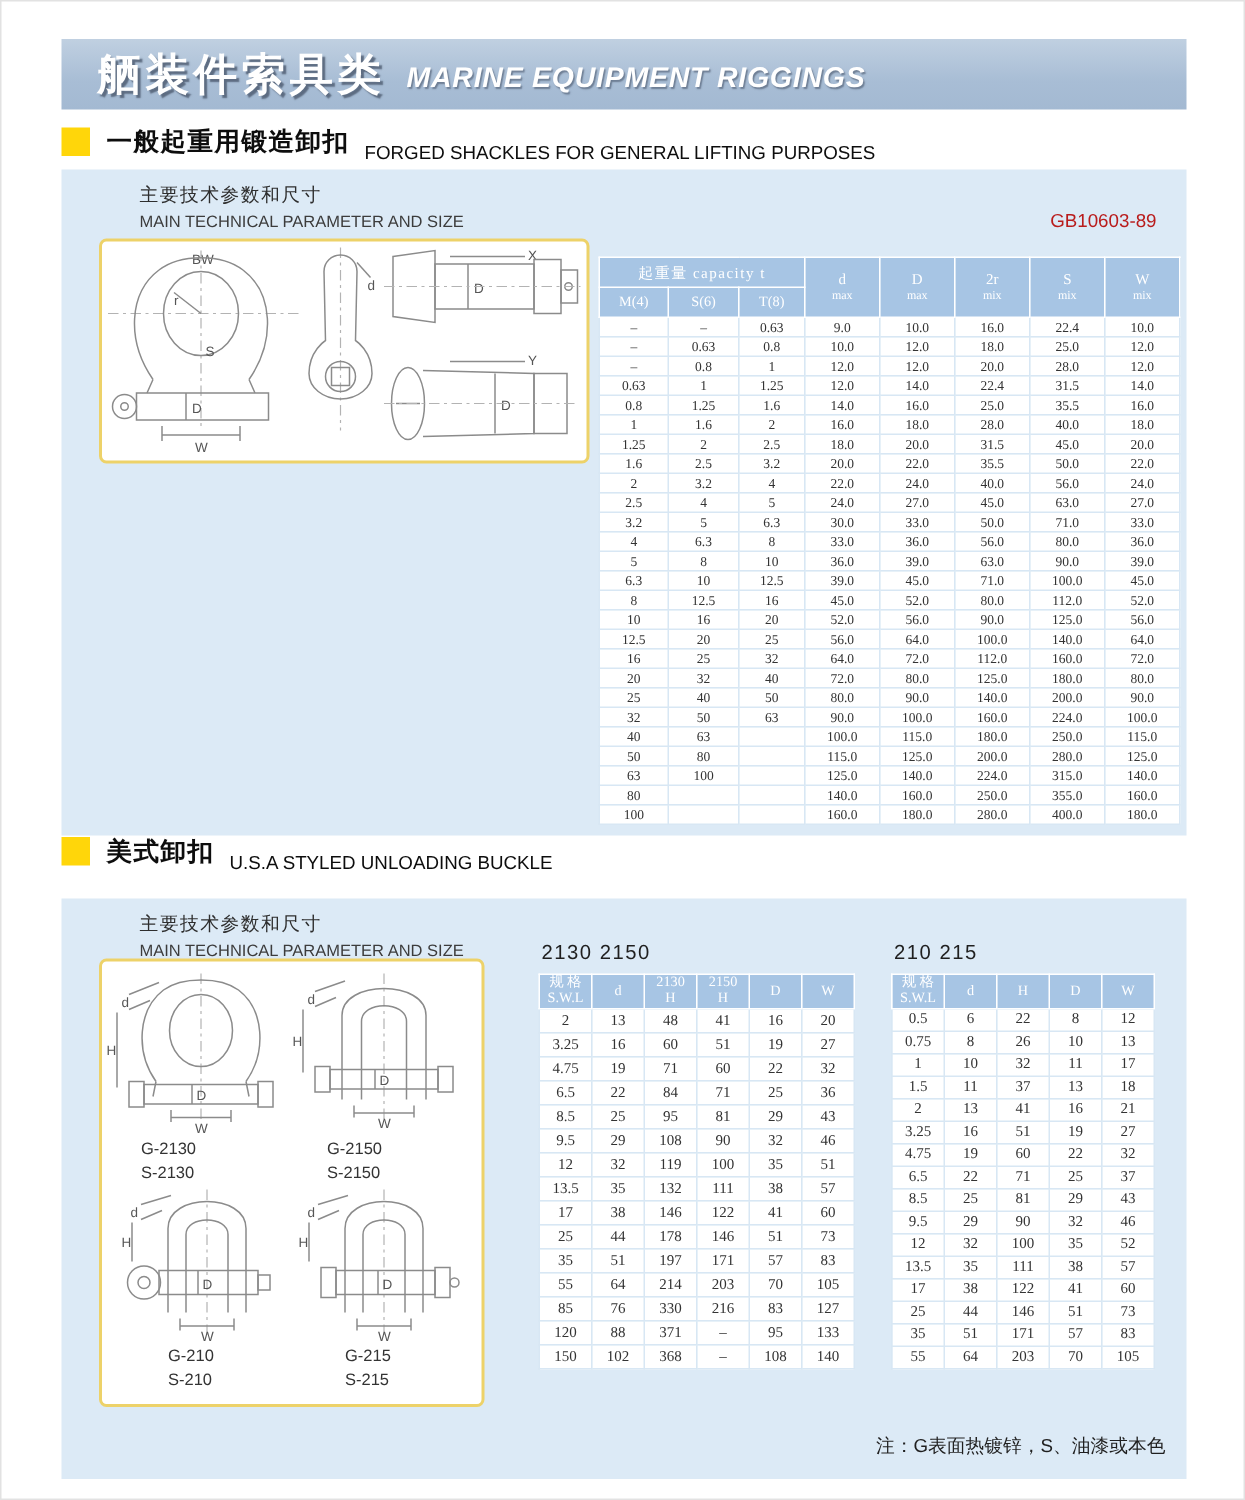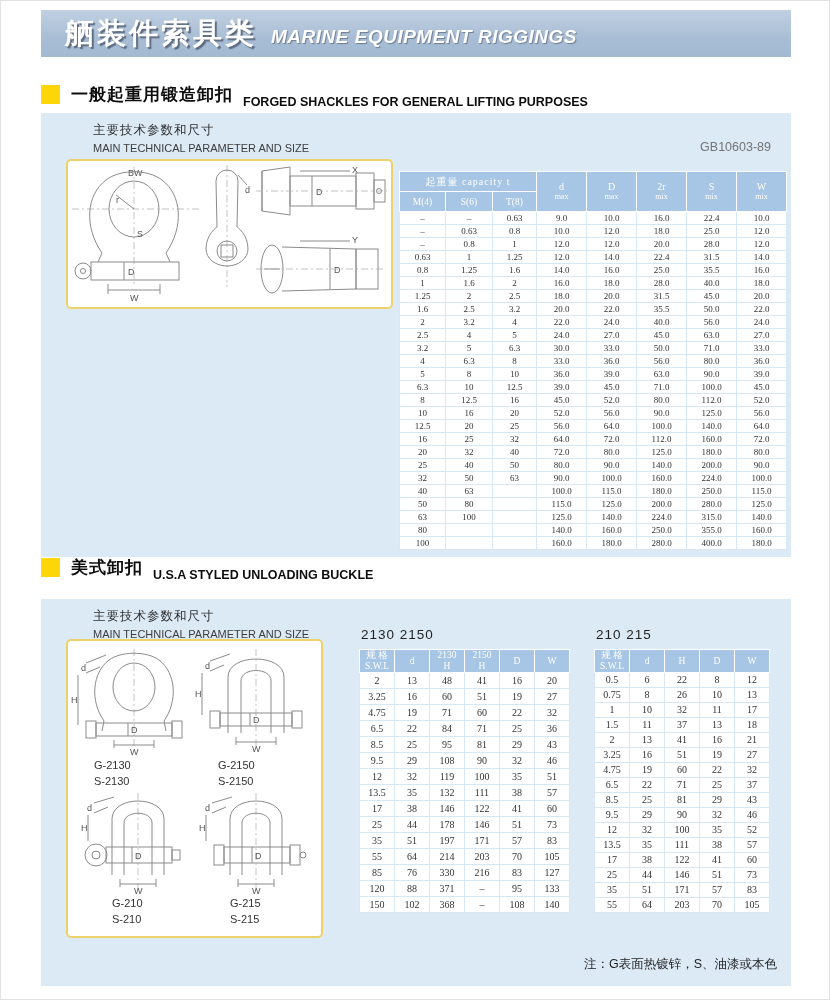--- a/index.html
+++ b/index.html
@@ -3,39 +3,39 @@
 <meta charset="utf-8">
 <style>
   html,body { margin:0; padding:0; background:#f3f3f3; }
   .page {
     position:relative; width:830px; height:1000px; margin:0 auto;
     background:#ffffff; border:1px solid #e2e2e2; box-sizing:border-box;
     font-family:"Liberation Sans", sans-serif; overflow:hidden;
   }
   
   .banner {
-    position:absolute; left:40px; top:9px; width:750px; height:47px;
+    position:absolute; left:40px; top:25px; width:750px; height:47px;
     background:linear-gradient(180deg,#c0d0e1 0%,#a8bdd5 60%,#a3b9d2 100%);
     display:flex; align-items:center; padding-left:24px; box-sizing:border-box;
   }
   .banner-zh { font-size:29px; font-weight:bold; color:#fff; letter-spacing:3px;
     text-shadow:2px 2px 1px rgba(84,99,120,.9); }
   .banner-en { font-size:19px; font-weight:bold; color:#fff; margin-left:14px; margin-top:7px;
     text-shadow:1px 1px 1px rgba(84,99,120,.7); letter-spacing:.5px;font-style:italic; }
   
   .sec-title { position:absolute; left:40px; display:flex; align-items:center; height:22px; }
   .bullet { width:19px; height:19px; background:#ffd60a; margin-right:11px; flex:0 0 auto; }
   .sec-zh { font-size:17px; font-weight:bold; color:#0d0d0d; letter-spacing:1px; }
-  .sec-en { font-size:12.5px; font-weight:bold; color:#0d0d0d; margin-left:10px; margin-top:15px; }
+  .sec-en { font-size:12.5px; font-weight:normal; color:#0d0d0d; margin-left:10px; margin-top:15px; }
   
   .panel { position:absolute; left:40px; width:750px; background:#dceaf6; }
   .param { position:absolute; left:28px; top:9px;margin-left:24px; }
   .param-zh { font-size:12.5px; color:#2e2e2e; letter-spacing:1px; }
   .param-en { font-size:11px; color:#3c3c3c; margin-top:3px; }
-  .standard { position:absolute; right:20px; top:27px; font-size:12.5px; color:#737373; }
+  .standard { position:absolute; right:20px; top:27px; font-size:12.5px; color:#b91c1c; }
   .dia-box { position:absolute; background:#fff; border:2px solid #edd269; border-radius:5px; }
   
   table { border-collapse:collapse; table-layout:fixed;font-family:Liberation Serif, serif; }
   .t1 { position:absolute; left:358px; top:58px; width:387px; }
   .t1 th { background:#a7c5e4; color:#fff; font-weight:normal; border:1px solid #ffffff; padding:0; }
   .t1 .cap-hdr { font-size:10px; height:19px; letter-spacing:1px; }
   .t1 .cap-col { font-size:9.5px; height:19px; }
   .t1 .dim-th .l { font-size:10px; line-height:10px; }
   .t1 .dim-th .s { font-size:8px; line-height:9px; }
   .t1 td { background:#fff; border:1px solid #d8e7f4; font-size:9px; color:#333;

